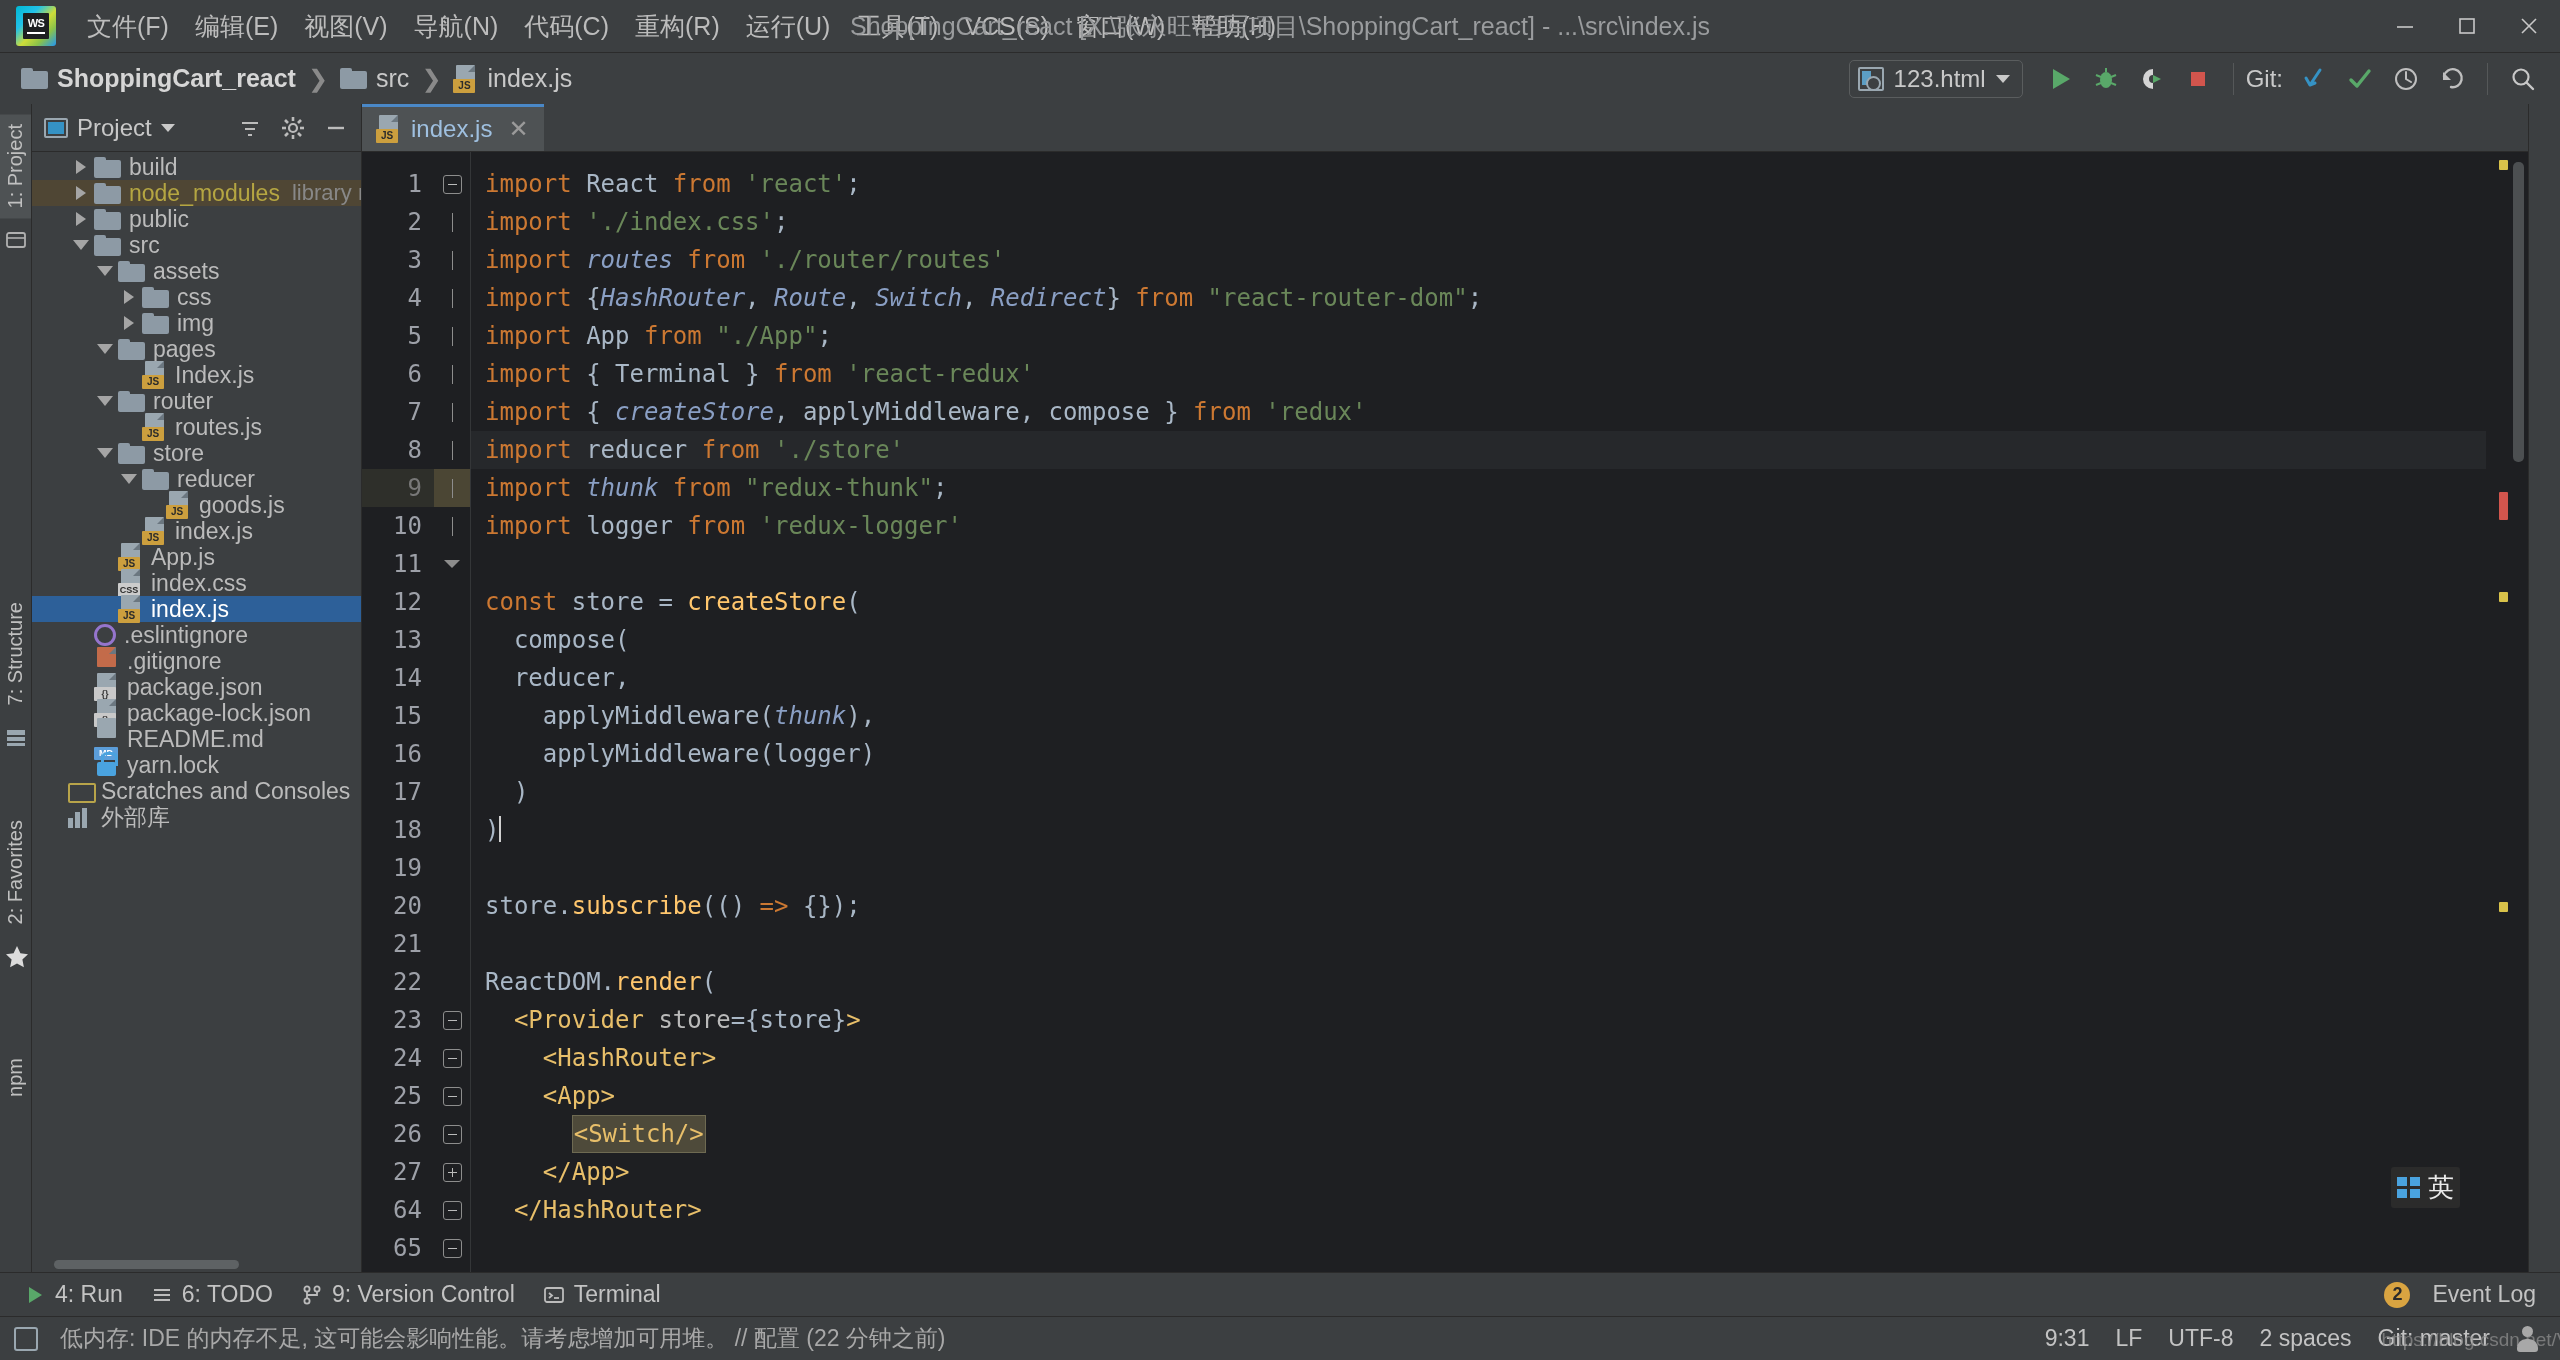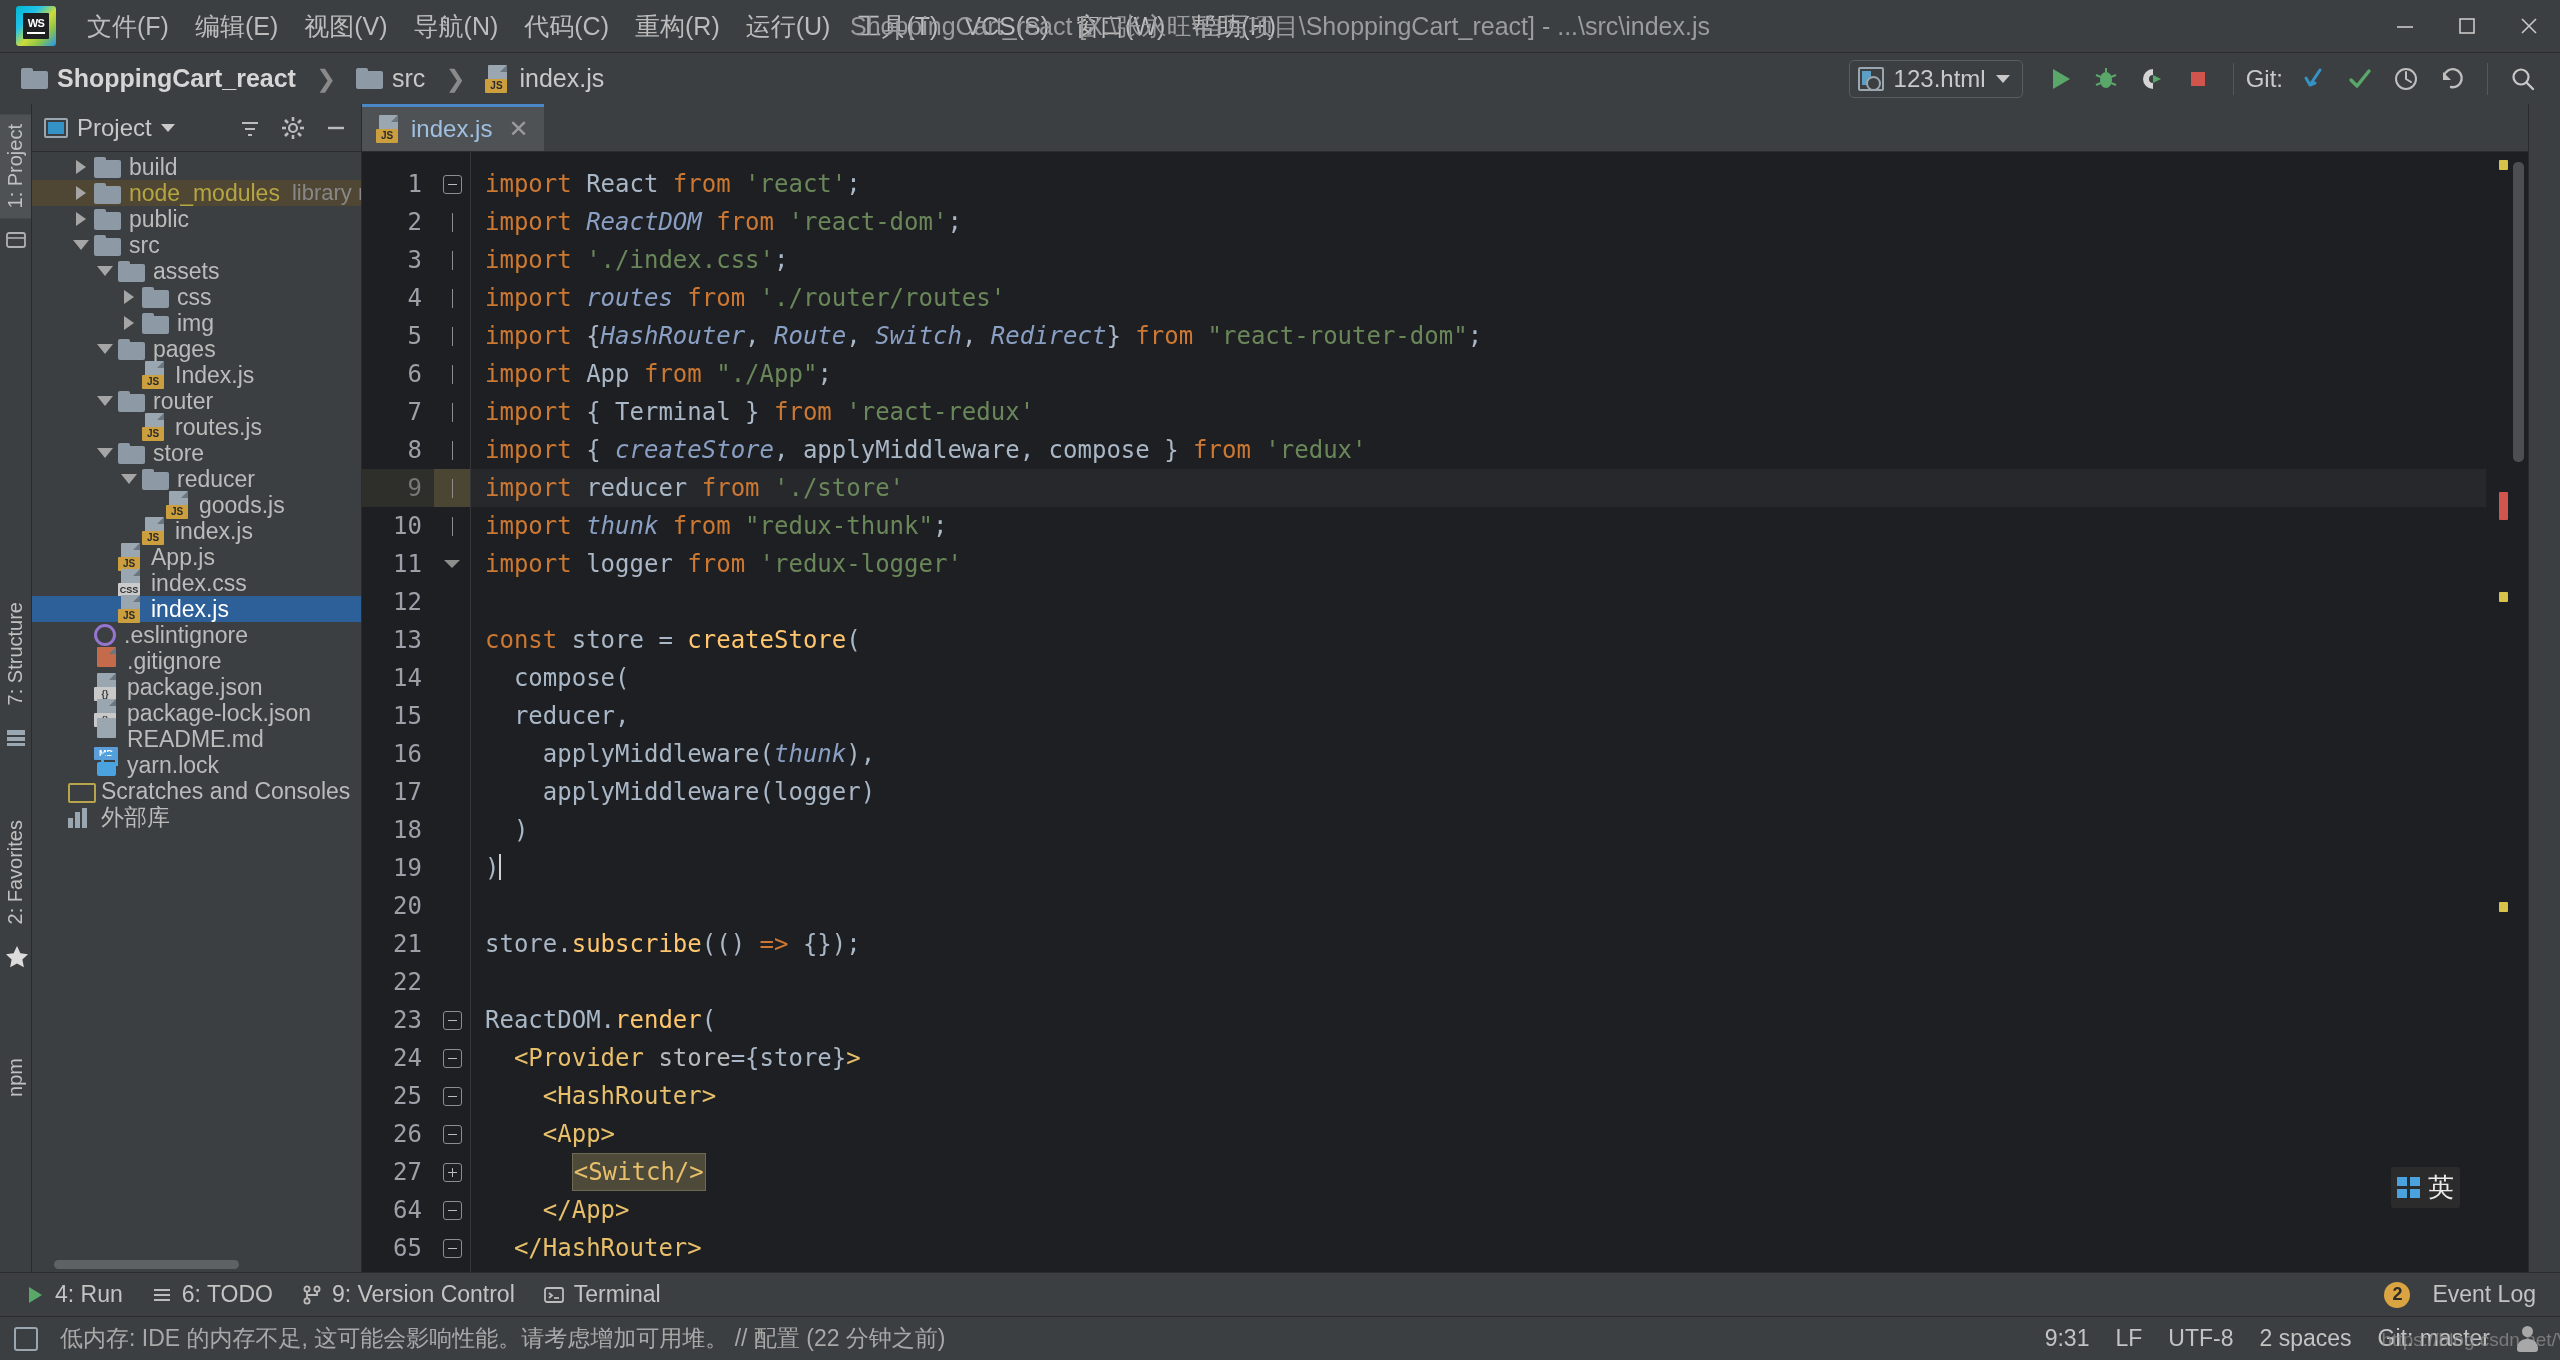--- a/index.html
+++ b/index.html
@@ -53,21 +53,21 @@
     color:#c8c8c8; font-size:26px;
   }
   .win-btn svg { display:block; }
 
   
   .navbar {
     height:52px; flex:0 0 52px; background:#3c3f41;
     border-top:1px solid #2b2b2b;
     display:flex; align-items:center; padding:0 14px; position:relative;
   }
-  .crumbs { display:flex; align-items:center; gap:8px; }
+  .crumbs { display:flex; align-items:center; gap:0px; }
   .crumb { display:flex; align-items:center; padding:3px 7px; gap:9px; white-space:nowrap; }
   .crumb-label { font-size:25px; color:#c8c8c8; }
   .crumb.bold .crumb-label { font-weight:bold; color:#d6d6d6; }
   .crumb-sep { color:#8a8a8a; font-size:24px; padding:0 5px; }
   .folder-ico {
     width:27px; height:21px; position:relative; flex:0 0 27px;
   }
   .folder-ico::before {
     content:""; position:absolute; left:0; top:3px; width:27px; height:18px;
     background:#8d9aa5; border-radius:2px;
@@ -827,21 +827,20 @@
           <div class="fc">
               <span class="fold-minus"></span>
             </div>
           <div class="fc">
               <span class="fold-minus"></span>
             </div>
         </div>
 
         <div class="code">
           <div class="cl"><span class="kw">import</span> <span class="cls">React</span> <span class="kw">from</span> <span class="str">'react'</span><span class="pl">;</span></div>
-          <div class="cl"><span class="kw">import</span> <span class="ital">ReactDOM</span> <span class="kw">from</span> <span class="str">'react-dom'</span><span class="pl">;</span></div>
           <div class="cl"><span class="kw">import</span> <span class="str">'./index.css'</span><span class="pl">;</span></div>
           <div class="cl"><span class="kw">import</span> <span class="ital">routes</span> <span class="kw">from</span> <span class="str">'./router/routes'</span></div>
           <div class="cl"><span class="kw">import</span> <span class="brace">{</span><span class="ital">HashRouter</span><span class="pl">, </span><span class="ital">Route</span><span class="pl">, </span><span class="ital">Switch</span><span class="pl">, </span><span class="ital">Redirect</span><span class="brace">}</span> <span class="kw">from</span> <span class="str">"react-router-dom"</span><span class="pl">;</span></div>
           <div class="cl"><span class="kw">import</span> <span class="cls">App</span> <span class="kw">from</span> <span class="str">"./App"</span><span class="pl">;</span></div>
           <div class="cl"><span class="kw">import</span> <span class="brace">{ </span><span class="cls">Terminal</span><span class="brace"> }</span> <span class="kw">from</span> <span class="str">'react-redux'</span></div>
           <div class="cl"><span class="kw">import</span> <span class="brace">{ </span><span class="ital">createStore</span><span class="pl">, </span><span class="cls">applyMiddleware</span><span class="pl">, </span><span class="cls">compose</span><span class="brace"> }</span> <span class="kw">from</span> <span class="str">'redux'</span></div>
           <div class="cl cur"><span class="kw">import</span> <span class="cls">reducer</span> <span class="kw">from</span> <span class="str">'./store'</span></div>
           <div class="cl"><span class="kw">import</span> <span class="ital">thunk</span> <span class="kw">from</span> <span class="str">"redux-thunk"</span><span class="pl">;</span></div>
           <div class="cl"><span class="kw">import</span> <span class="cls">logger</span> <span class="kw">from</span> <span class="str">'redux-logger'</span></div>
           <div class="cl"> </div>

